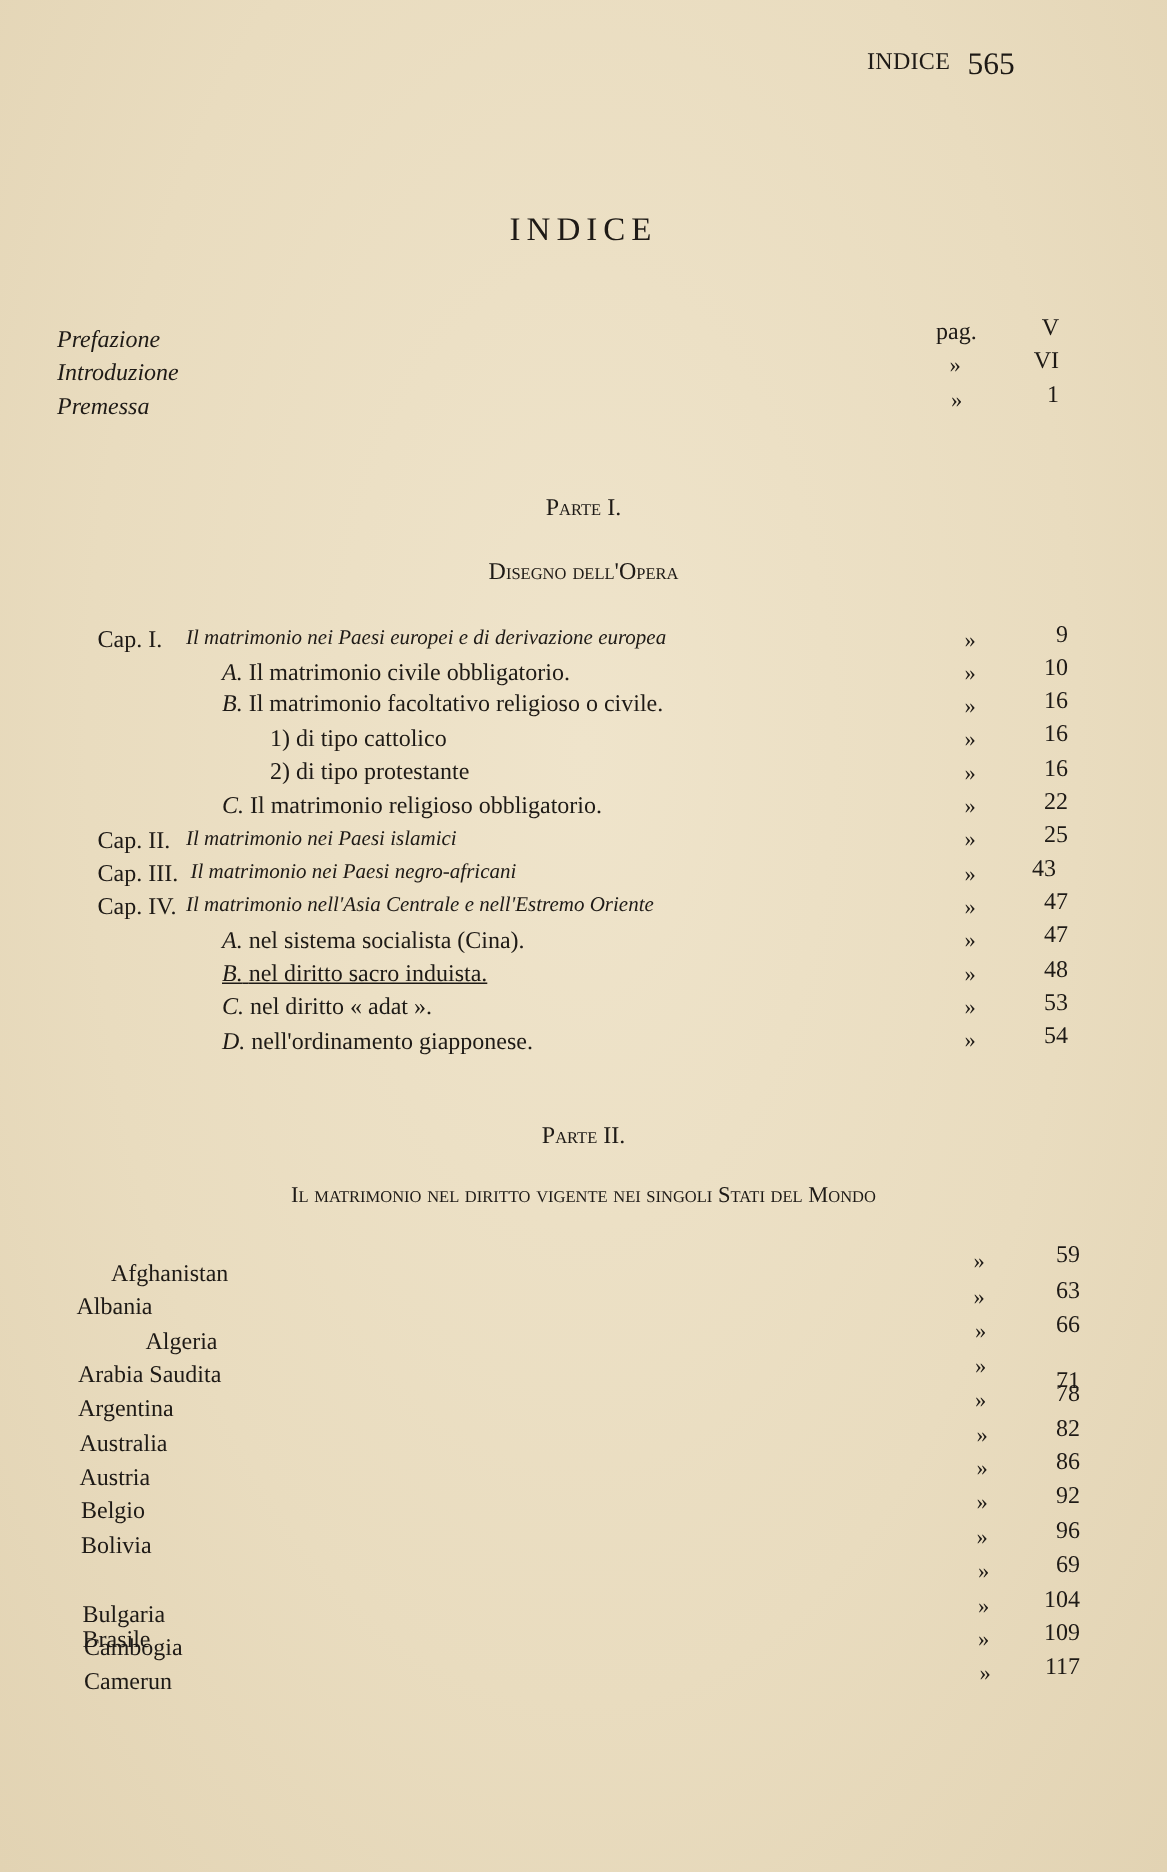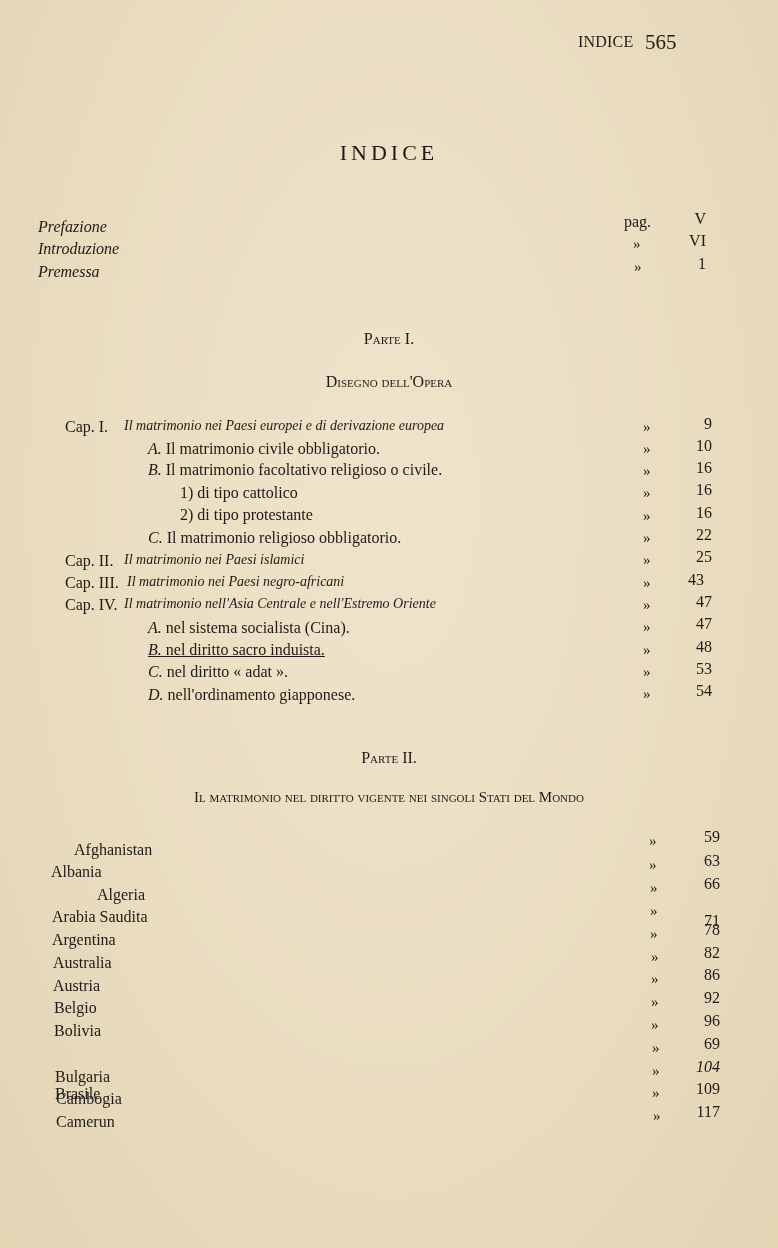--- a/index.html
+++ b/index.html
@@ -178,21 +178,21 @@
         <span class="abs num" style="top: 1012px; left: 670px;">96</span>
       </div>
       <div>
         <span class="abs country" style="top: 1045px; left: 55px; margin-top: 40px;">Brasile</span>
         <span class="abs guill" style="top: 1040px; left: 652px;">»</span>
         <span class="abs num" style="top: 1035px; left: 670px;">69</span>
       </div>
       <div>
         <span class="abs country" style="top: 1068px; left: 55px;">Bulgaria</span>
         <span class="abs guill" style="top: 1063px; left: 652px;">»</span>
-        <span class="abs num" style="top: 1058px; left: 670px; font-style: italic;">104</span>
+        <span class="abs num" style="top: 1058px; left: 670px;">104</span>
       </div>
       <div>
         <span class="abs country" style="top: 1090px; left: 56px;">Cambogia</span>
         <span class="abs guill" style="top: 1085px; left: 652px;">»</span>
         <span class="abs num" style="top: 1080px; left: 670px;">109</span>
       </div>
       <div>
         <span class="abs country" style="top: 1113px; left: 56px;">Camerun</span>
         <span class="abs guill" style="top: 1108px; left: 653px;">»</span>
         <span class="abs num" style="top: 1103px; left: 670px;">117</span>

